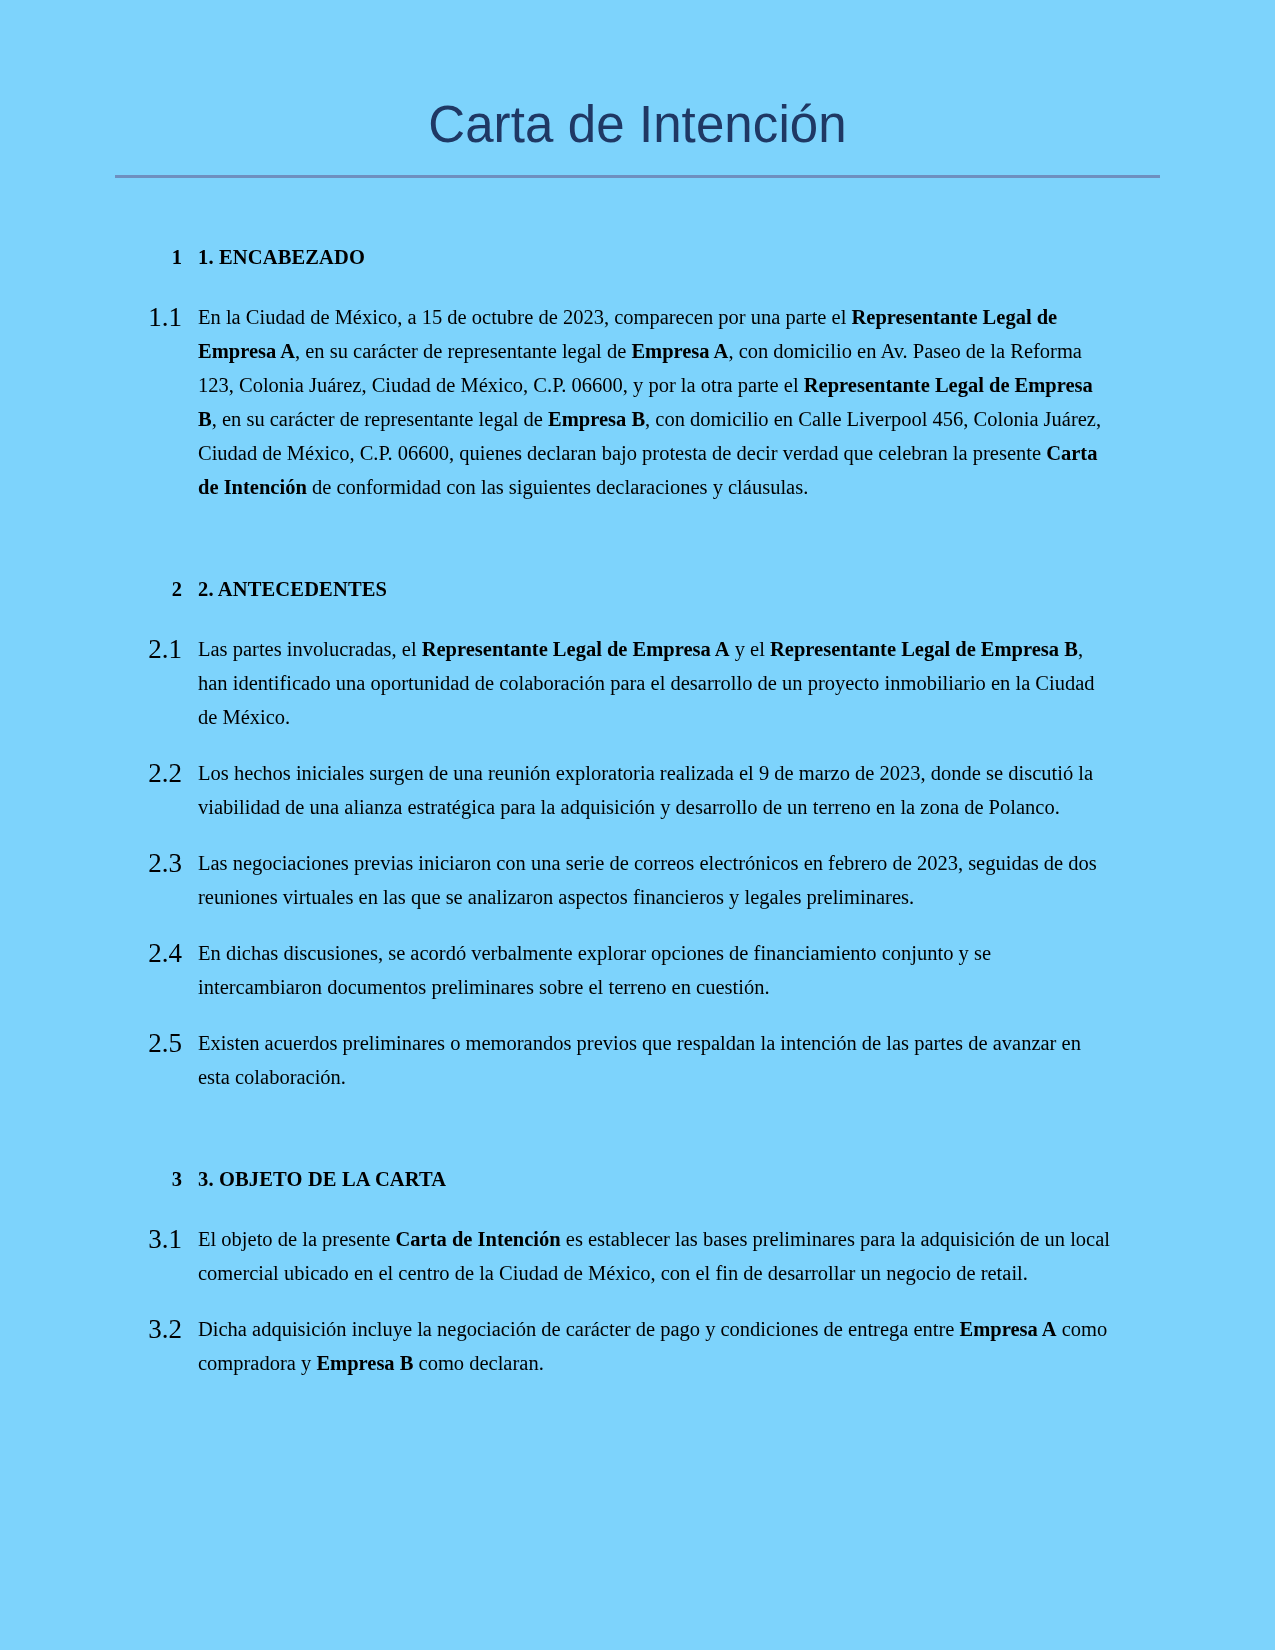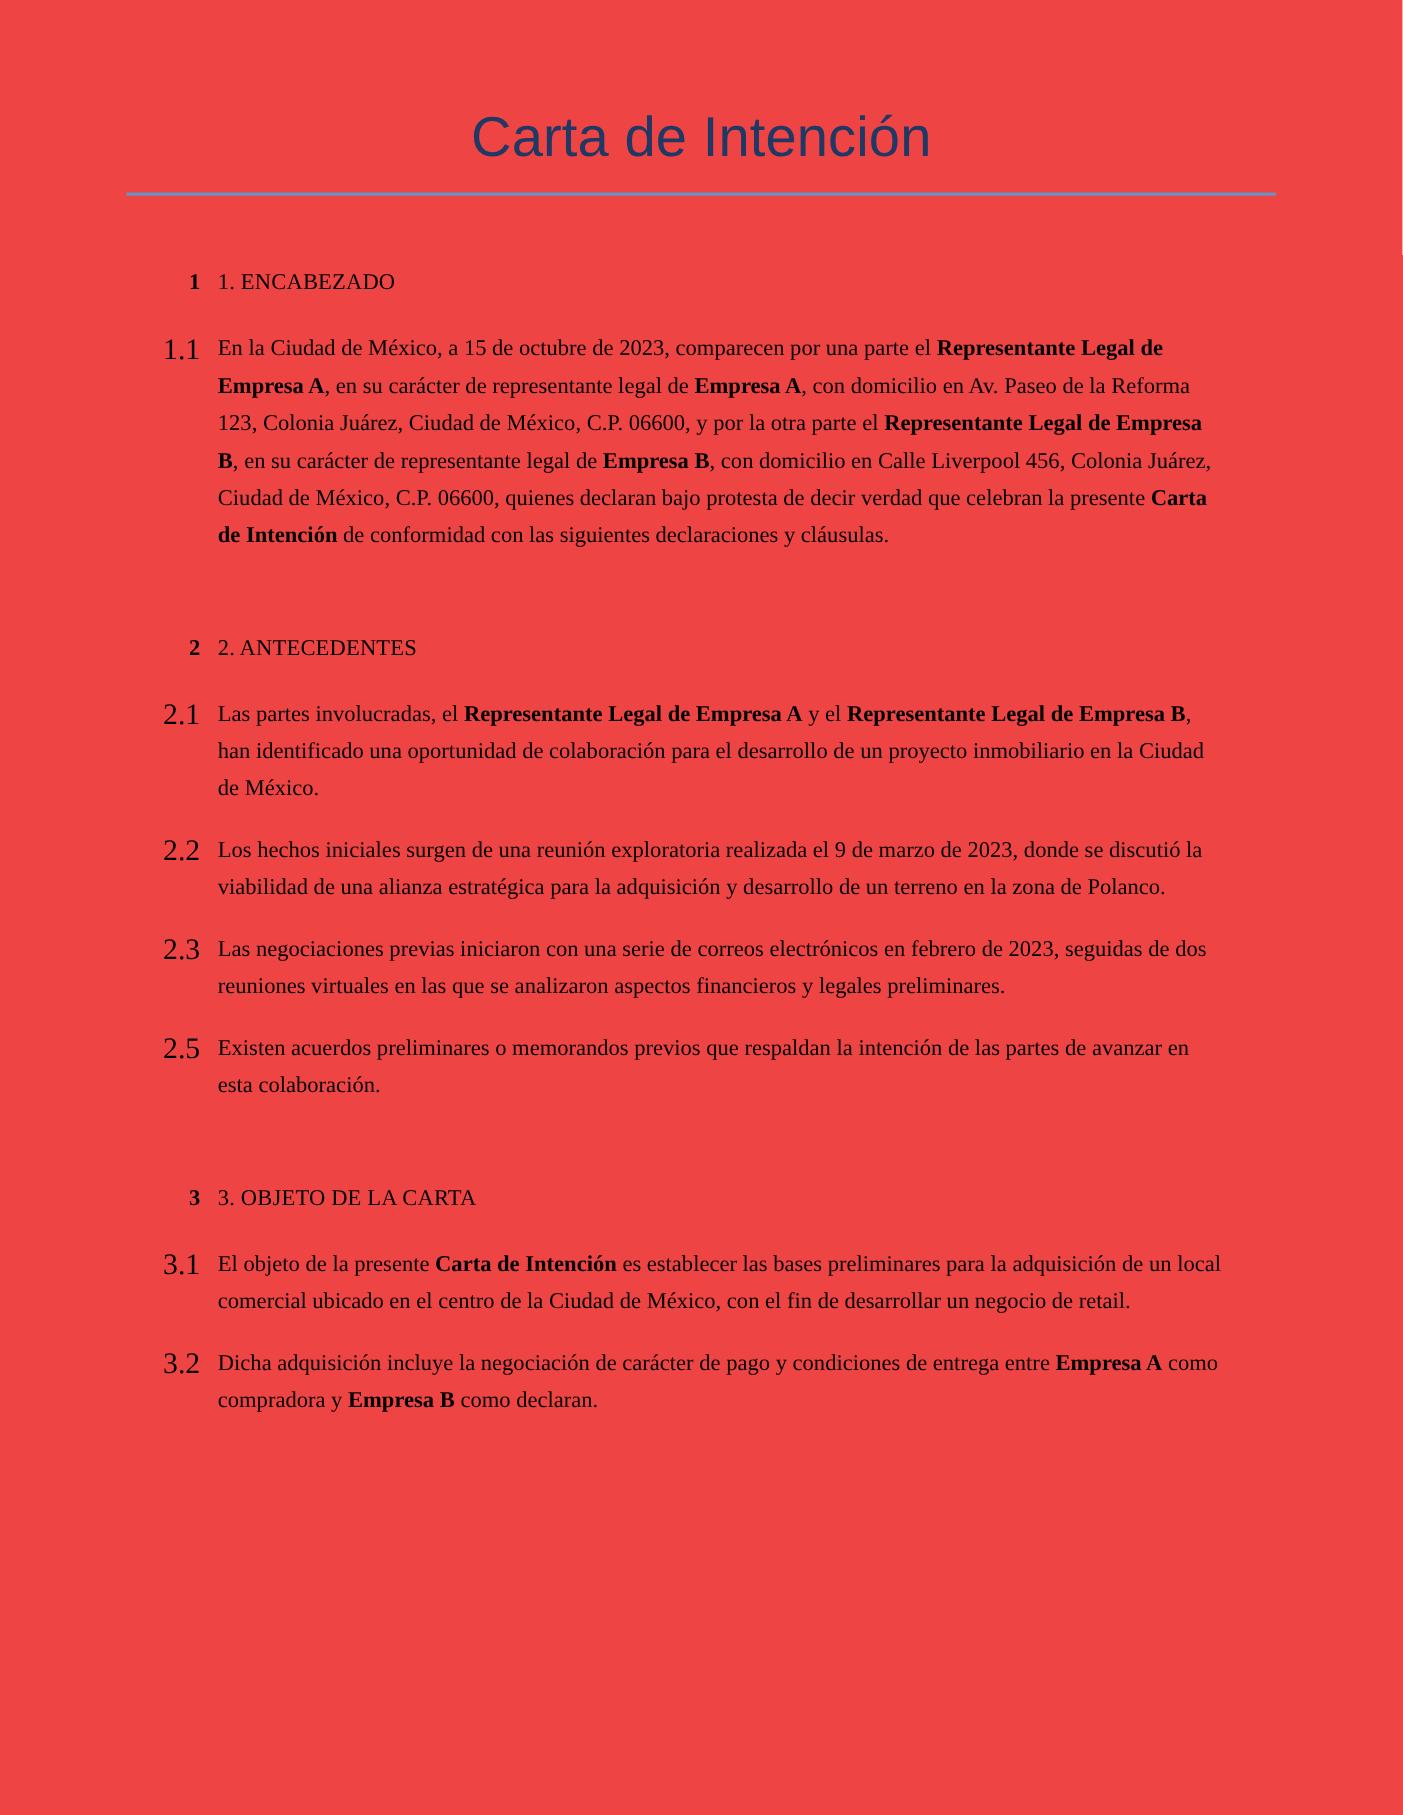--- a/index.html
+++ b/index.html
@@ -4,21 +4,21 @@
 <style>
   html, body {
     margin: 0;
     padding: 0;
     background: #ffffff;
   }
   .page {
     position: relative;
     width: 1275px;
     height: 1650px;
-    background: #ef4444;
+    background: #7dd3fc;
     overflow: hidden;
     font-family: "Liberation Serif", "DejaVu Serif", serif;
     color: #000000;
   }
 
   
   .doc-title-wrap {
     padding-top: 96px;
   }
   .doc-title {
@@ -72,21 +72,21 @@
     font-size: 20.5px;
   }
 
   .text {
     flex: 1 1 auto;
     font-size: 20.5px;
     line-height: 34px;
     text-align: left;
   }
   .heading-row .text {
-    font-weight: 400;
+    font-weight: 700;
     letter-spacing: 0.15px;
   }
 
   .text b {
     font-weight: 700;
   }
 
   .gap-after-section {
     height: 46px;
   }
@@ -124,20 +124,24 @@
         </div>
         <div class="row">
           <div class="num">2.2</div>
           <div class="text"><span>Los hechos iniciales surgen de una reunión exploratoria realizada el 9 de marzo de 2023, donde se discutió la viabilidad de una alianza estratégica para la adquisición y desarrollo de un terreno en la zona de Polanco.</span></div>
         </div>
         <div class="row">
           <div class="num">2.3</div>
           <div class="text"><span>Las negociaciones previas iniciaron con una serie de correos electrónicos en febrero de 2023, seguidas de dos reuniones virtuales en las que se analizaron aspectos financieros y legales preliminares.</span></div>
         </div>
         <div class="row">
+          <div class="num">2.4</div>
+          <div class="text"><span>En dichas discusiones, se acordó verbalmente explorar opciones de financiamiento conjunto y se intercambiaron documentos preliminares sobre el terreno en cuestión.</span></div>
+        </div>
+        <div class="row">
           <div class="num">2.5</div>
           <div class="text"><span>Existen acuerdos preliminares o memorandos previos que respaldan la intención de las partes de avanzar en esta colaboración.</span></div>
         </div>
       </div>
       <div class="gap-after-section"></div>
       <div class="section">
         <div class="row heading-row">
           <div class="num">3</div>
           <div class="text">3. OBJETO DE LA CARTA</div>
         </div>

